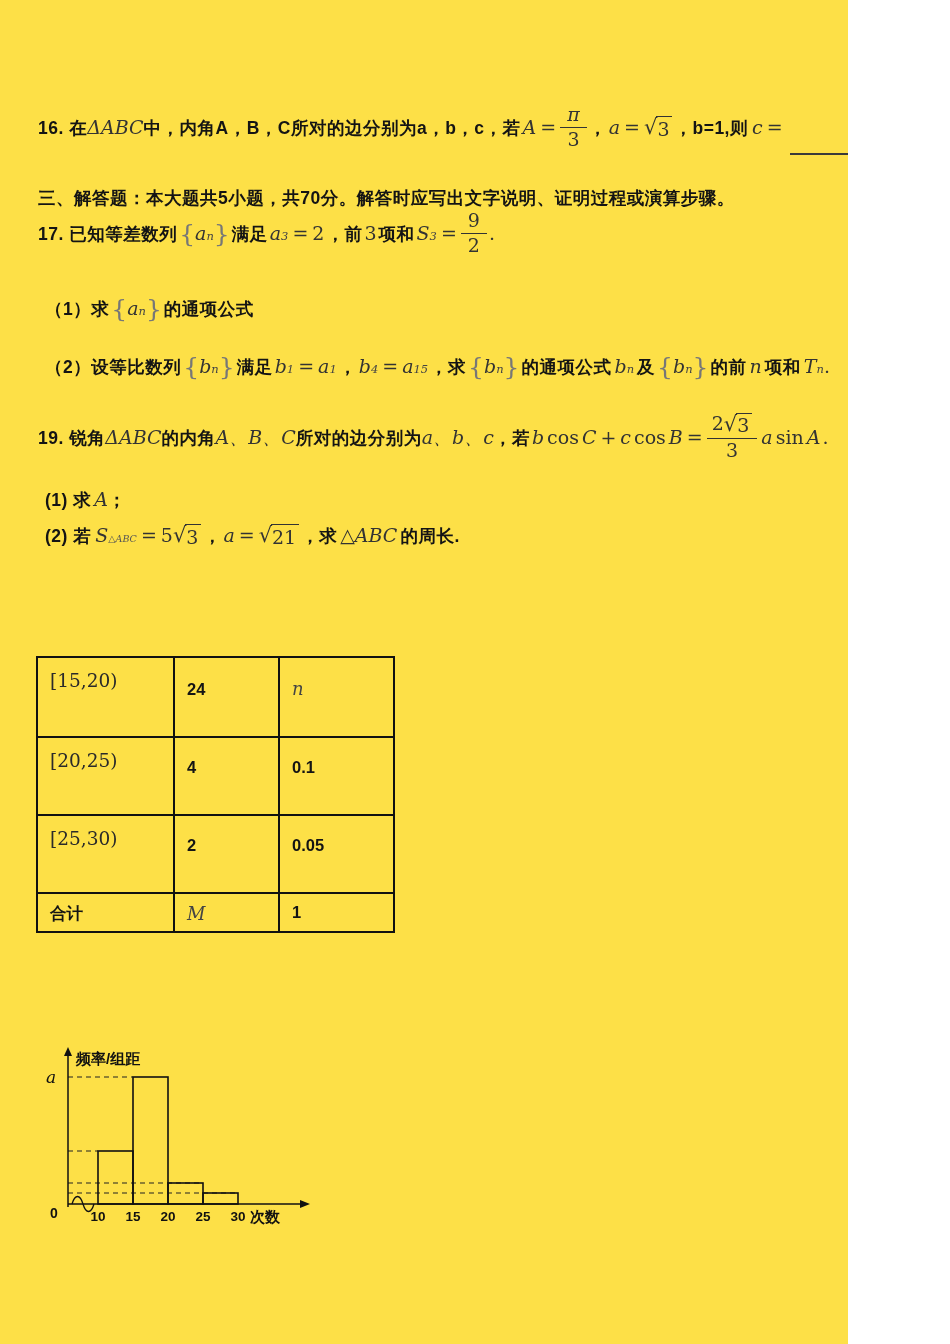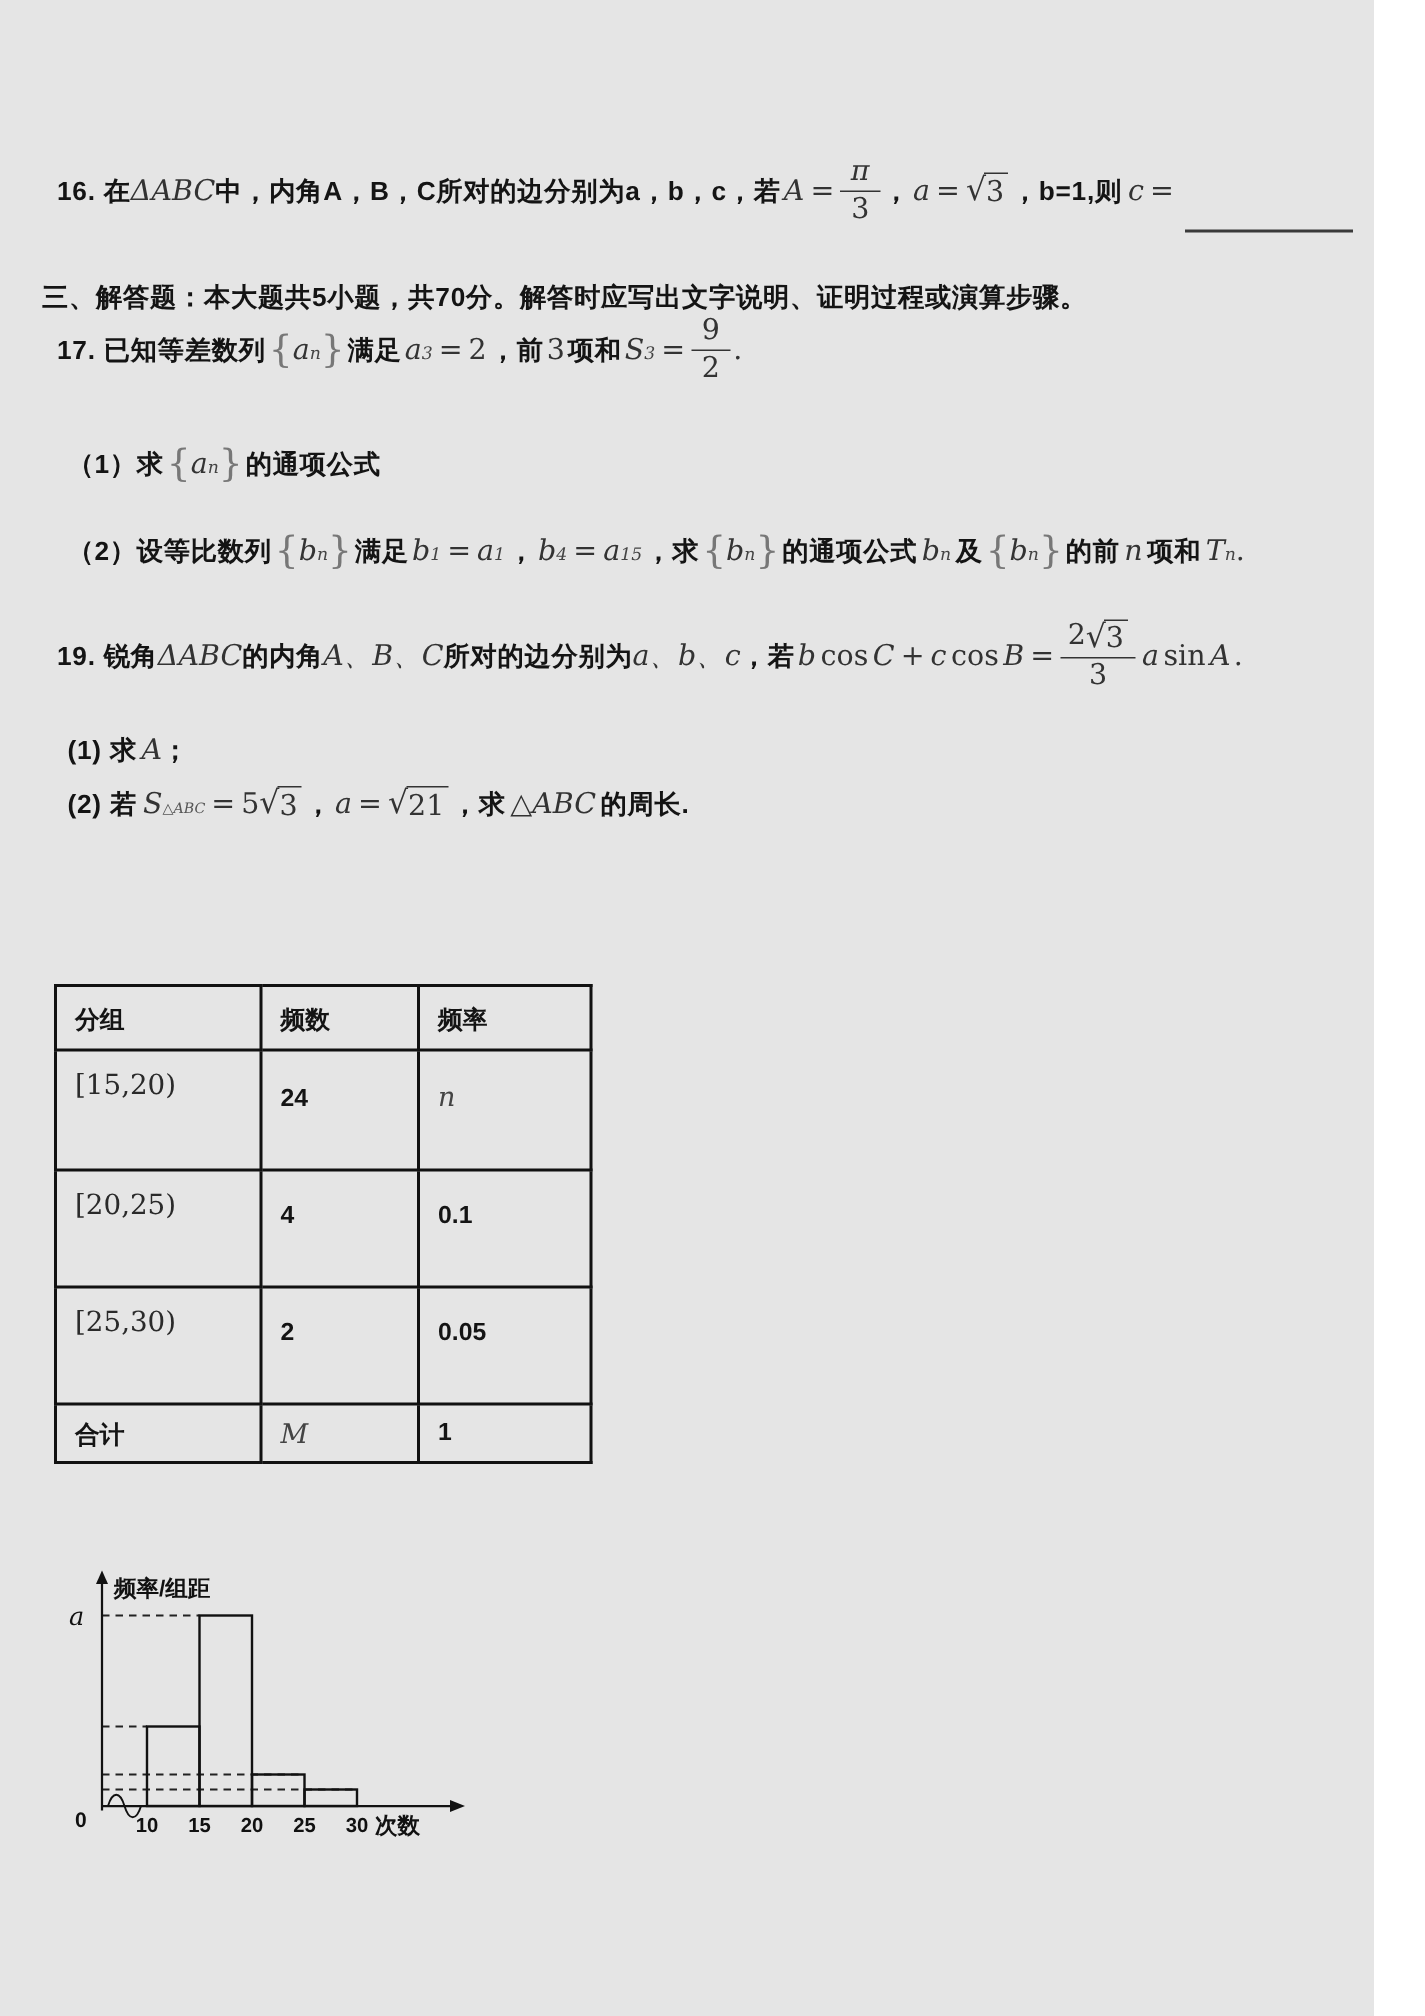--- a/index.html
+++ b/index.html
@@ -1,16 +1,16 @@
 <!DOCTYPE html>
 <html><head>
 <meta charset="utf-8">
 <style>
   html,body{margin:0;padding:0;background:#fff;}
-  .page{position:relative;width:916px;height:1344px;background:#e5e5e5;overflow:hidden;
+  .page{position:relative;width:848px;height:1344px;background:#fde047;overflow:hidden;
         font-family:"Liberation Sans",sans-serif;color:#151515;}
   .line{position:absolute;display:flex;align-items:baseline;white-space:nowrap;}
   .para{position:absolute;line-height:36px;}
   .cn{font-family:"Liberation Sans",sans-serif;font-weight:600;font-size:17.5px;color:#141414;letter-spacing:.5px;}
   .mi{font-family:"DejaVu Serif",serif;font-style:italic;font-weight:400;font-size:19px;color:#333;}
   .rm{font-family:"DejaVu Serif",serif;font-size:19px;color:#333;}
   .op{font-family:"DejaVu Serif",serif;font-size:19px;color:#333;margin:0 4px;}
   .ms{font-family:"DejaVu Serif",serif;font-style:italic;font-size:11.5px;color:#444;}
   .mss{font-family:"DejaVu Serif",serif;font-style:italic;font-size:9.5px;color:#555;}
   .brace{font-family:"DejaVu Serif",serif;font-size:25px;font-weight:300;color:#777;position:relative;top:2px;}
@@ -62,21 +62,21 @@
         <span class="rs">√</span>
         <span class="rb rm">3</span>
       </span>
     </span>
     <span class="cn">，b=1,则</span>
     <span class="mi" style="margin-left:4px">c</span>
     <span class="op">=</span>
     <span class="blank"></span>
   </div>
 
-  <div class="line" style="top:186px;left:28px">
+  <div class="line" style="top:186px;left:38px">
     <span class="cn">三、解答题：本大题共5小题，共70分。解答时应写出文字说明、证明过程或演算步骤。</span>
   </div>
 
   <div class="line" style="top:210px;left:38px">
     <span class="cn">17. 已知等差数列</span>
     <span class="eqn">
       <span class="brace">{</span>
       <span class="vargrp">
           <span class="mi">a</span>
           <sub class="ms">n</sub>
@@ -258,25 +258,20 @@
   </div>
 
 
   <table class="stats">
     <colgroup>
         <col class="c1">
         <col class="c2">
         <col class="c3">
       </colgroup>
     <tbody>
-        <tr class="hrow">
-      <td class="cnb">分组</td>
-      <td class="cnb">频数</td>
-      <td class="cnb">频率</td>
-    </tr>
     <tr class="drow">
       <td class="grp">[15,20)</td>
       <td class="vb" style="padding-top:22px">24</td>
       <td class="vi" style="padding-top:20px">n</td>
     </tr>
     <tr class="drow">
       <td class="grp">[20,25)</td>
       <td class="vb" style="padding-top:20px">4</td>
       <td class="vb" style="padding-top:20px">0.1</td>
     </tr>

